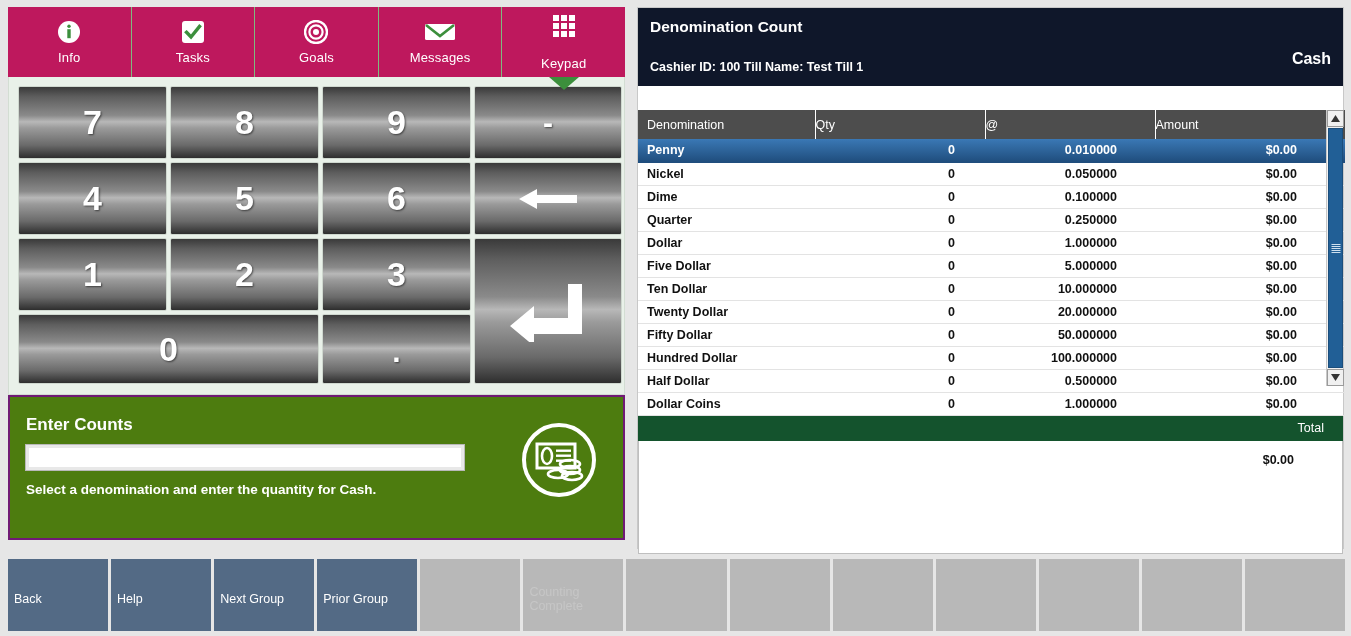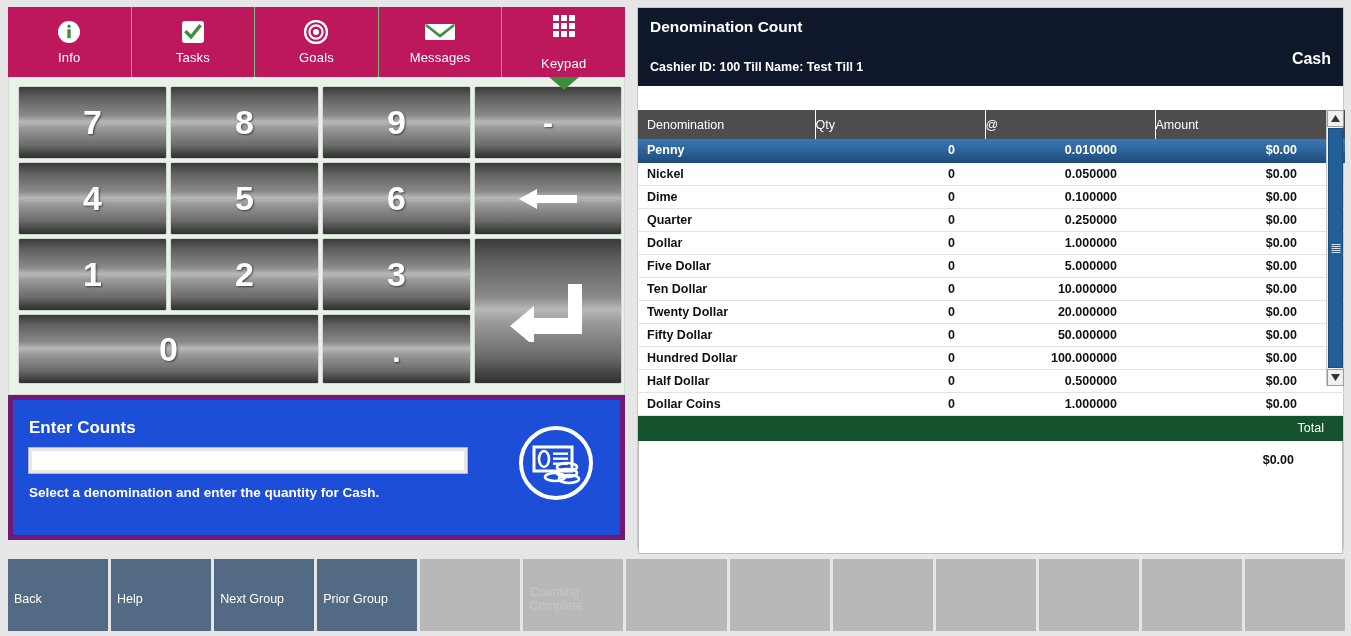--- a/index.html
+++ b/index.html
@@ -77,22 +77,22 @@
   }
   .key.dot { font-size: 30px; align-items: flex-end; padding-bottom: 14px; }
   .key.minus { font-size: 30px; }
   .key.span2 { grid-column: span 2; }
   .key.enter { grid-row: span 2; }
   .key svg { display: block; }
 
   
   #enter-counts {
     width: 617px; height: 145px;
-    background: #1d4ed8;
-    border: 5px solid #701a75;
+    background: #4d7c0f;
+    border: 2px solid #701a75;
     position: relative;
     padding: 18px 16px 0 16px;
   }
   #ec-title { color:#fff; font-size: 17px; font-weight: bold; }
   #ec-input {
     margin-top: 10px;
     width: 438px; height: 25px;
     background: #fff;
     border: 3px solid #e8e8e8;
     outline: 1px solid #b9b9b9;

